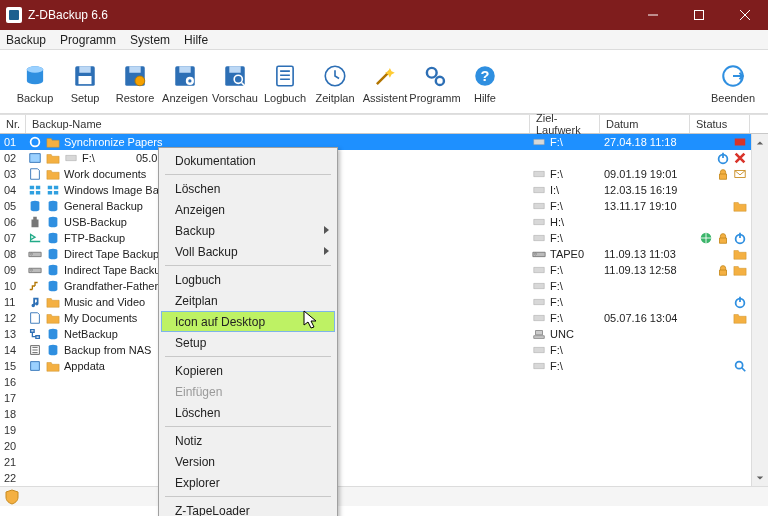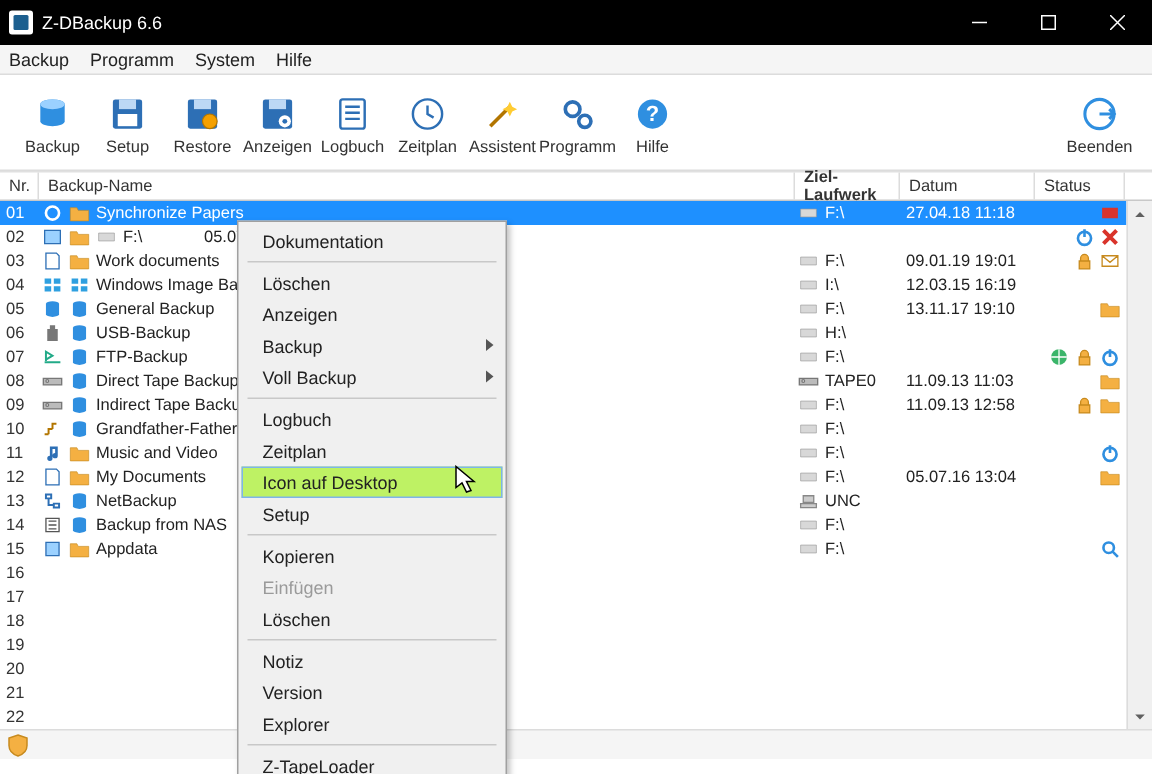--- a/index.html
+++ b/index.html
@@ -1,20 +1,20 @@
 <!DOCTYPE html>
 <html><head>
 <meta charset="utf-8">
 <style>
   * { box-sizing: border-box; margin: 0; padding: 0; font-family: "Segoe UI", Tahoma, sans-serif; }
   html, body { width: 768px; height: 516px; overflow: hidden; }
   body { background:#fff; color:#222; font-size:12px; }
 
   
-  .titlebar { height:30px; background:#000000; color:#fff; display:flex; align-items:center; padding:0 0 0 6px; }
+  .titlebar { height:30px; background:#7f1d1d; color:#fff; display:flex; align-items:center; padding:0 0 0 6px; }
   .titlebar .app-icon { width:16px; height:16px; background:#fff; margin-right:6px; border-radius:2px; position:relative; }
   .titlebar .app-icon::after{content:"";position:absolute;left:3px;top:3px;width:10px;height:10px;background:#1c5f8f;border-radius:1px;}
   .titlebar .title { flex:1; font-size:12px; }
   .winbtn { width:46px; height:30px; display:flex; align-items:center; justify-content:center; color:#fff; }
   .winbtn svg{width:10px;height:10px;stroke:#fff;stroke-width:1;fill:none;}
 
   
   .menubar { height:20px; background:#f5f5f5; border-bottom:1px solid #dcdcdc; display:flex; align-items:center; padding:0 6px; gap:14px; font-size:12px; }
   .menubar span{cursor:default;}
 
@@ -23,21 +23,21 @@
   .tbtn { width:50px; display:flex; flex-direction:column; align-items:center; justify-content:center; gap:2px; font-size:11px; color:#333; }
   .tbtn .ic{width:28px;height:28px;display:flex;align-items:center;justify-content:center;}
   .tbtn .ic svg{width:26px;height:26px;}
   .toolbar .spacer{flex:1;}
 
   
   .gridhead { height:20px; background:#fff; border-top:1px solid #e0e0e0; border-bottom:1px solid #c8c8c8; display:flex; font-size:11px; color:#333; }
   .gridhead .col { display:flex; align-items:center; padding:0 6px; border-right:1px solid #dcdcdc; }
   .gridhead .col.nr{width:26px;}
   .gridhead .col.name{width:504px;}
-  .gridhead .col.drv{width:70px;font-weight:bold;}
+  .gridhead .col.drv{width:70px;}
   .gridhead .col.date{width:90px;}
   .gridhead .col.status{flex:1;border-right:1px solid #dcdcdc;}
   .gridhead .scrollhdr{width:18px;}
 
   
   .gridbody { height:352px; overflow:hidden; display:flex; }
   .rows { flex:1; }
   .row { height:16px; display:flex; align-items:center; font-size:11px; }
   .row.sel { background:#1e90ff; color:#fff; }
   .cell.nr{width:26px; padding:0 4px; text-align:left; color:#333;}
@@ -141,20 +141,31 @@
   <div class="tbtn">
       <div class="ic">
         <svg viewBox="0 0 32 32">
           <rect x="4" y="4" width="24" height="24" rx="2" fill="#2d6fb5"></rect>
           <rect x="9" y="4" width="14" height="8" fill="#bcd8f5"></rect>
           <circle cx="22" cy="22" r="5" fill="#fff"></circle>
           <circle cx="22" cy="22" r="2" fill="#2d6fb5"></circle>
         </svg>
       </div>
       <span>Anzeigen</span>
+    </div>
+  <div class="tbtn">
+      <div class="ic">
+        <svg viewBox="0 0 32 32">
+          <rect x="4" y="4" width="24" height="24" rx="2" fill="#2d6fb5"></rect>
+          <rect x="9" y="4" width="14" height="8" fill="#bcd8f5"></rect>
+          <circle cx="20" cy="20" r="5" fill="none" stroke="#fff" stroke-width="2"></circle>
+          <path d="M24 24 l5 5" stroke="#fff" stroke-width="2"></path>
+        </svg>
+      </div>
+      <span>Vorschau</span>
     </div>
   <div class="tbtn">
       <div class="ic">
         <svg viewBox="0 0 32 32">
           <rect x="6" y="4" width="20" height="24" rx="2" fill="#fff" stroke="#2d6fb5" stroke-width="2"></rect>
           <path d="M10 10 h12 M10 15 h12 M10 20 h12" stroke="#2d6fb5" stroke-width="2"></path>
         </svg>
       </div>
       <span>Logbuch</span>
     </div>

